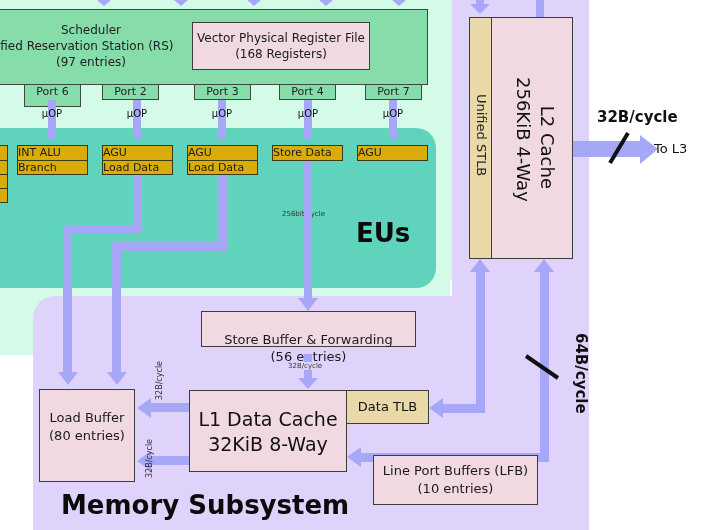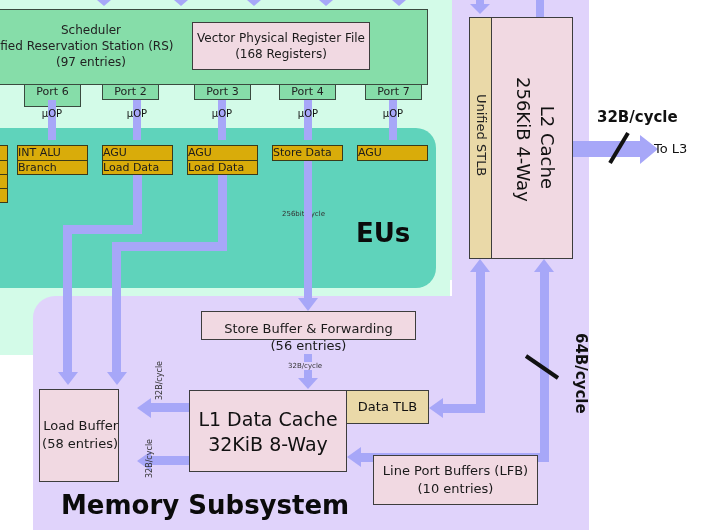--- a/index.html
+++ b/index.html
@@ -110,33 +110,33 @@
 <div class="abs pipe" style="left:112px;top:242px;width:9px;height:131px;"></div>
 <svg class="abs" style="left:107px;top:372px" width="20" height="14">
     <polygon points="0,0 20,0 10,13" fill="#a7a7f8"></polygon>
   </svg>
 
 <div class="abs pipe" style="left:304px;top:161px;width:8px;height:140px;"></div>
 <svg class="abs" style="left:298px;top:298px" width="20" height="14">
     <polygon points="0,0 20,0 10,13" fill="#a7a7f8"></polygon>
   </svg>
 
-<div class="abs pinkbox" style="left:201px;top:311px;width:215px;height:29px;font-size:13px;line-height:17px;padding-top:8px;">
+<div class="abs pinkbox" style="left:201px;top:311px;width:215px;height:36px;font-size:13px;line-height:17px;padding-top:19px;">
   <div>Store Buffer &amp; Forwarding</div>
   <div>(56 entries)</div>
 </div>
 <div class="abs pipe" style="left:304px;top:354px;width:8px;height:28px;"></div>
 <svg class="abs" style="left:298px;top:378px" width="20" height="12">
     <polygon points="0,0 20,0 10,11" fill="#a7a7f8"></polygon>
   </svg>
 <div class="abs" style="left:288px;top:362px;font-size:7px;color:#333;background:#e0d3fb;">32B/cycle</div>
 
-<div class="abs pinkbox" style="left:39px;top:389px;width:80px;height:93px;font-size:13px;line-height:18px;padding-top:27px;text-align:right;">
+<div class="abs pinkbox" style="left:39px;top:389px;width:96px;height:93px;font-size:13px;line-height:18px;padding-top:19px;">
   <div>Load Buffer</div>
-  <div>(58 entries)</div>
+  <div>(80 entries)</div>
 </div>
 
 <div class="abs pipe" style="left:150px;top:403px;width:40px;height:9px;"></div>
 <svg class="abs" style="left:137px;top:398px" width="14" height="20">
     <polygon points="14,0 14,20 0,10" fill="#a7a7f8"></polygon>
   </svg>
 <div class="abs pipe" style="left:150px;top:456px;width:40px;height:9px;"></div>
 <svg class="abs" style="left:137px;top:451px" width="14" height="20">
     <polygon points="14,0 14,20 0,10" fill="#a7a7f8"></polygon>
   </svg>

